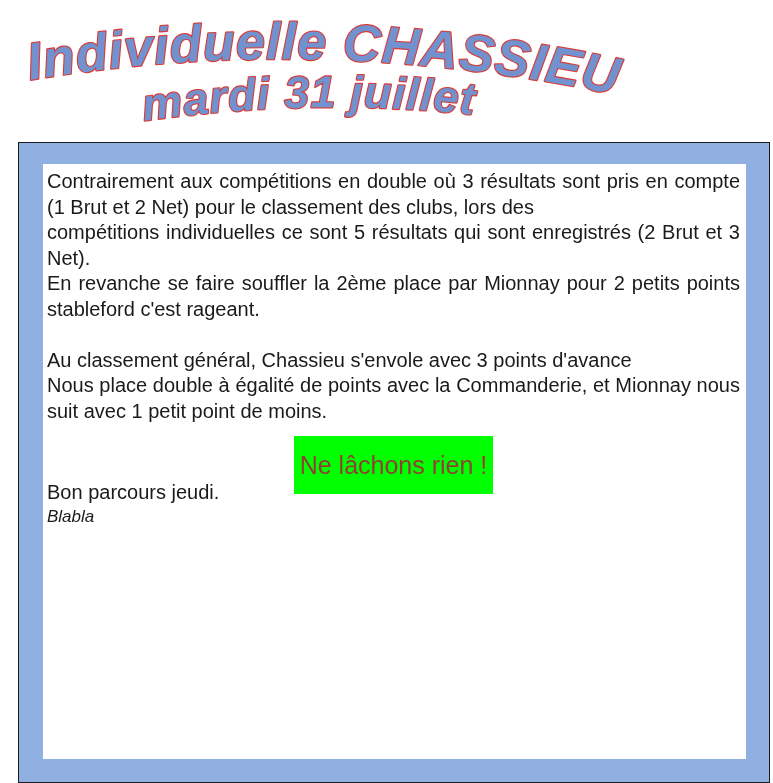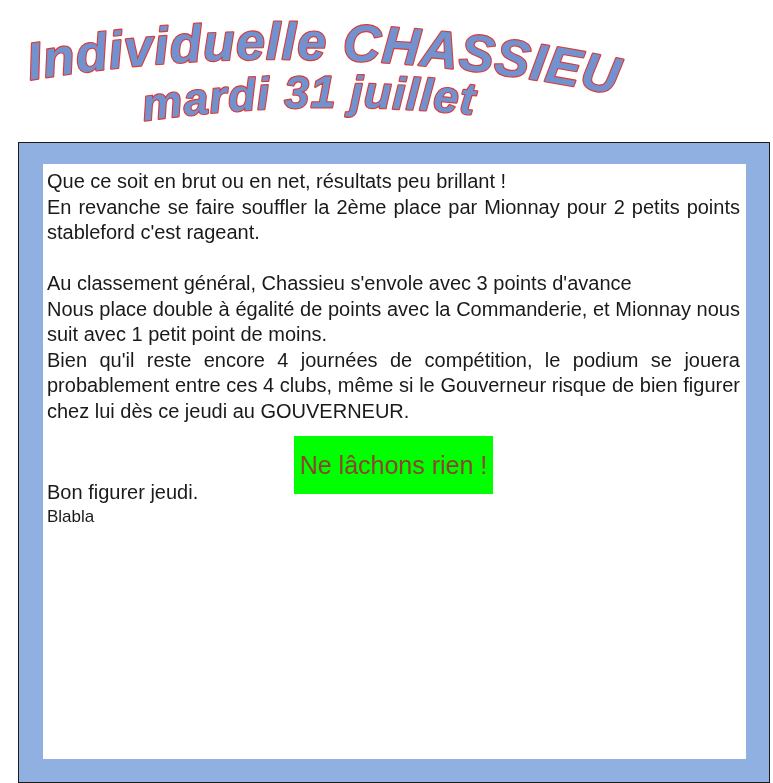--- a/index.html
+++ b/index.html
@@ -61,21 +61,21 @@
   }
 
   
   .block          { margin: 0; }
   .align-justify  { text-align: justify; }
   .align-center   { text-align: center; }
   .spacer         { height: 25.5px; }
   .size-large     { font-size: 25px; line-height: 30px; }
   .size-small     { font-size: 17px; line-height: 23px; }
   .run-bold       { font-weight: normal; }
-  .run-italic     { }
+  .run-italic     { font-style: italic; }
   .run-hl {
     background: var(--highlight-background, #00FF00);
     color: var(--highlight-text, #8E4232);
     padding: 15px 6px;
   }
 </style>
 </head>
 <body>
 
 <div class="wordart">
@@ -88,23 +88,22 @@
       <textPath href="#arc1" xlink:href="#arc1">Individuelle CHASSIEU</textPath>
     </text>
     <text class="wa wa2">
       <textPath href="#arc2" xlink:href="#arc2">mardi 31 juillet</textPath>
     </text>
   </svg>
 </div>
 
 <div class="content-box">
   <div class="text-panel" id="panel">
-      <div class="block align-justify"><span class="">Que ce soit en brut ou en net, résultats peu brillant !</span></div>
+      <div class="block align-justify"><span class="">Contrairement aux compétitions en double où 3 résultats sont pris en compte (1 Brut et 2 Net) pour le classement des clubs, lors des</span><br><span class="">compétitions individuelles ce sont 5 résultats qui sont enregistrés (2 Brut et 3 Net).</span></div>
       <div class="block align-justify"><span class="">En revanche se faire souffler la 2ème place par Mionnay pour 2 petits points stableford c'est rageant.</span></div>
       <div class="block spacer"></div>
       <div class="block align-justify"><span class="run-bold ">Au classement général</span><span class="">, Chassieu s'envole avec 3 points d'avance</span><br><span class="">Nous place </span><span class="run-bold ">double</span><span class=""> à égalité de points avec la Commanderie, et Mionnay nous suit avec 1 petit point de moins.</span></div>
-      <div class="block align-justify"><span class="">Bien qu'il reste encore 4 journées de compétition, le podium se jouera probablement entre ces 4 clubs, même si le Gouverneur risque de bien figurer chez lui dès ce jeudi au GOUVERNEUR.</span></div>
       <div class="block spacer"></div>
       <div class="block align-center size-large"><span class="run-bold run-hl ">Ne lâchons rien !</span></div>
-      <div class="block align-justify"><span class="">Bon figurer jeudi.</span></div>
+      <div class="block align-justify"><span class="">Bon parcours jeudi.</span></div>
       <div class="block align-justify size-small"><span class="run-italic ">Blabla</span></div>
     </div>
 </div>
 
 </body></html>

